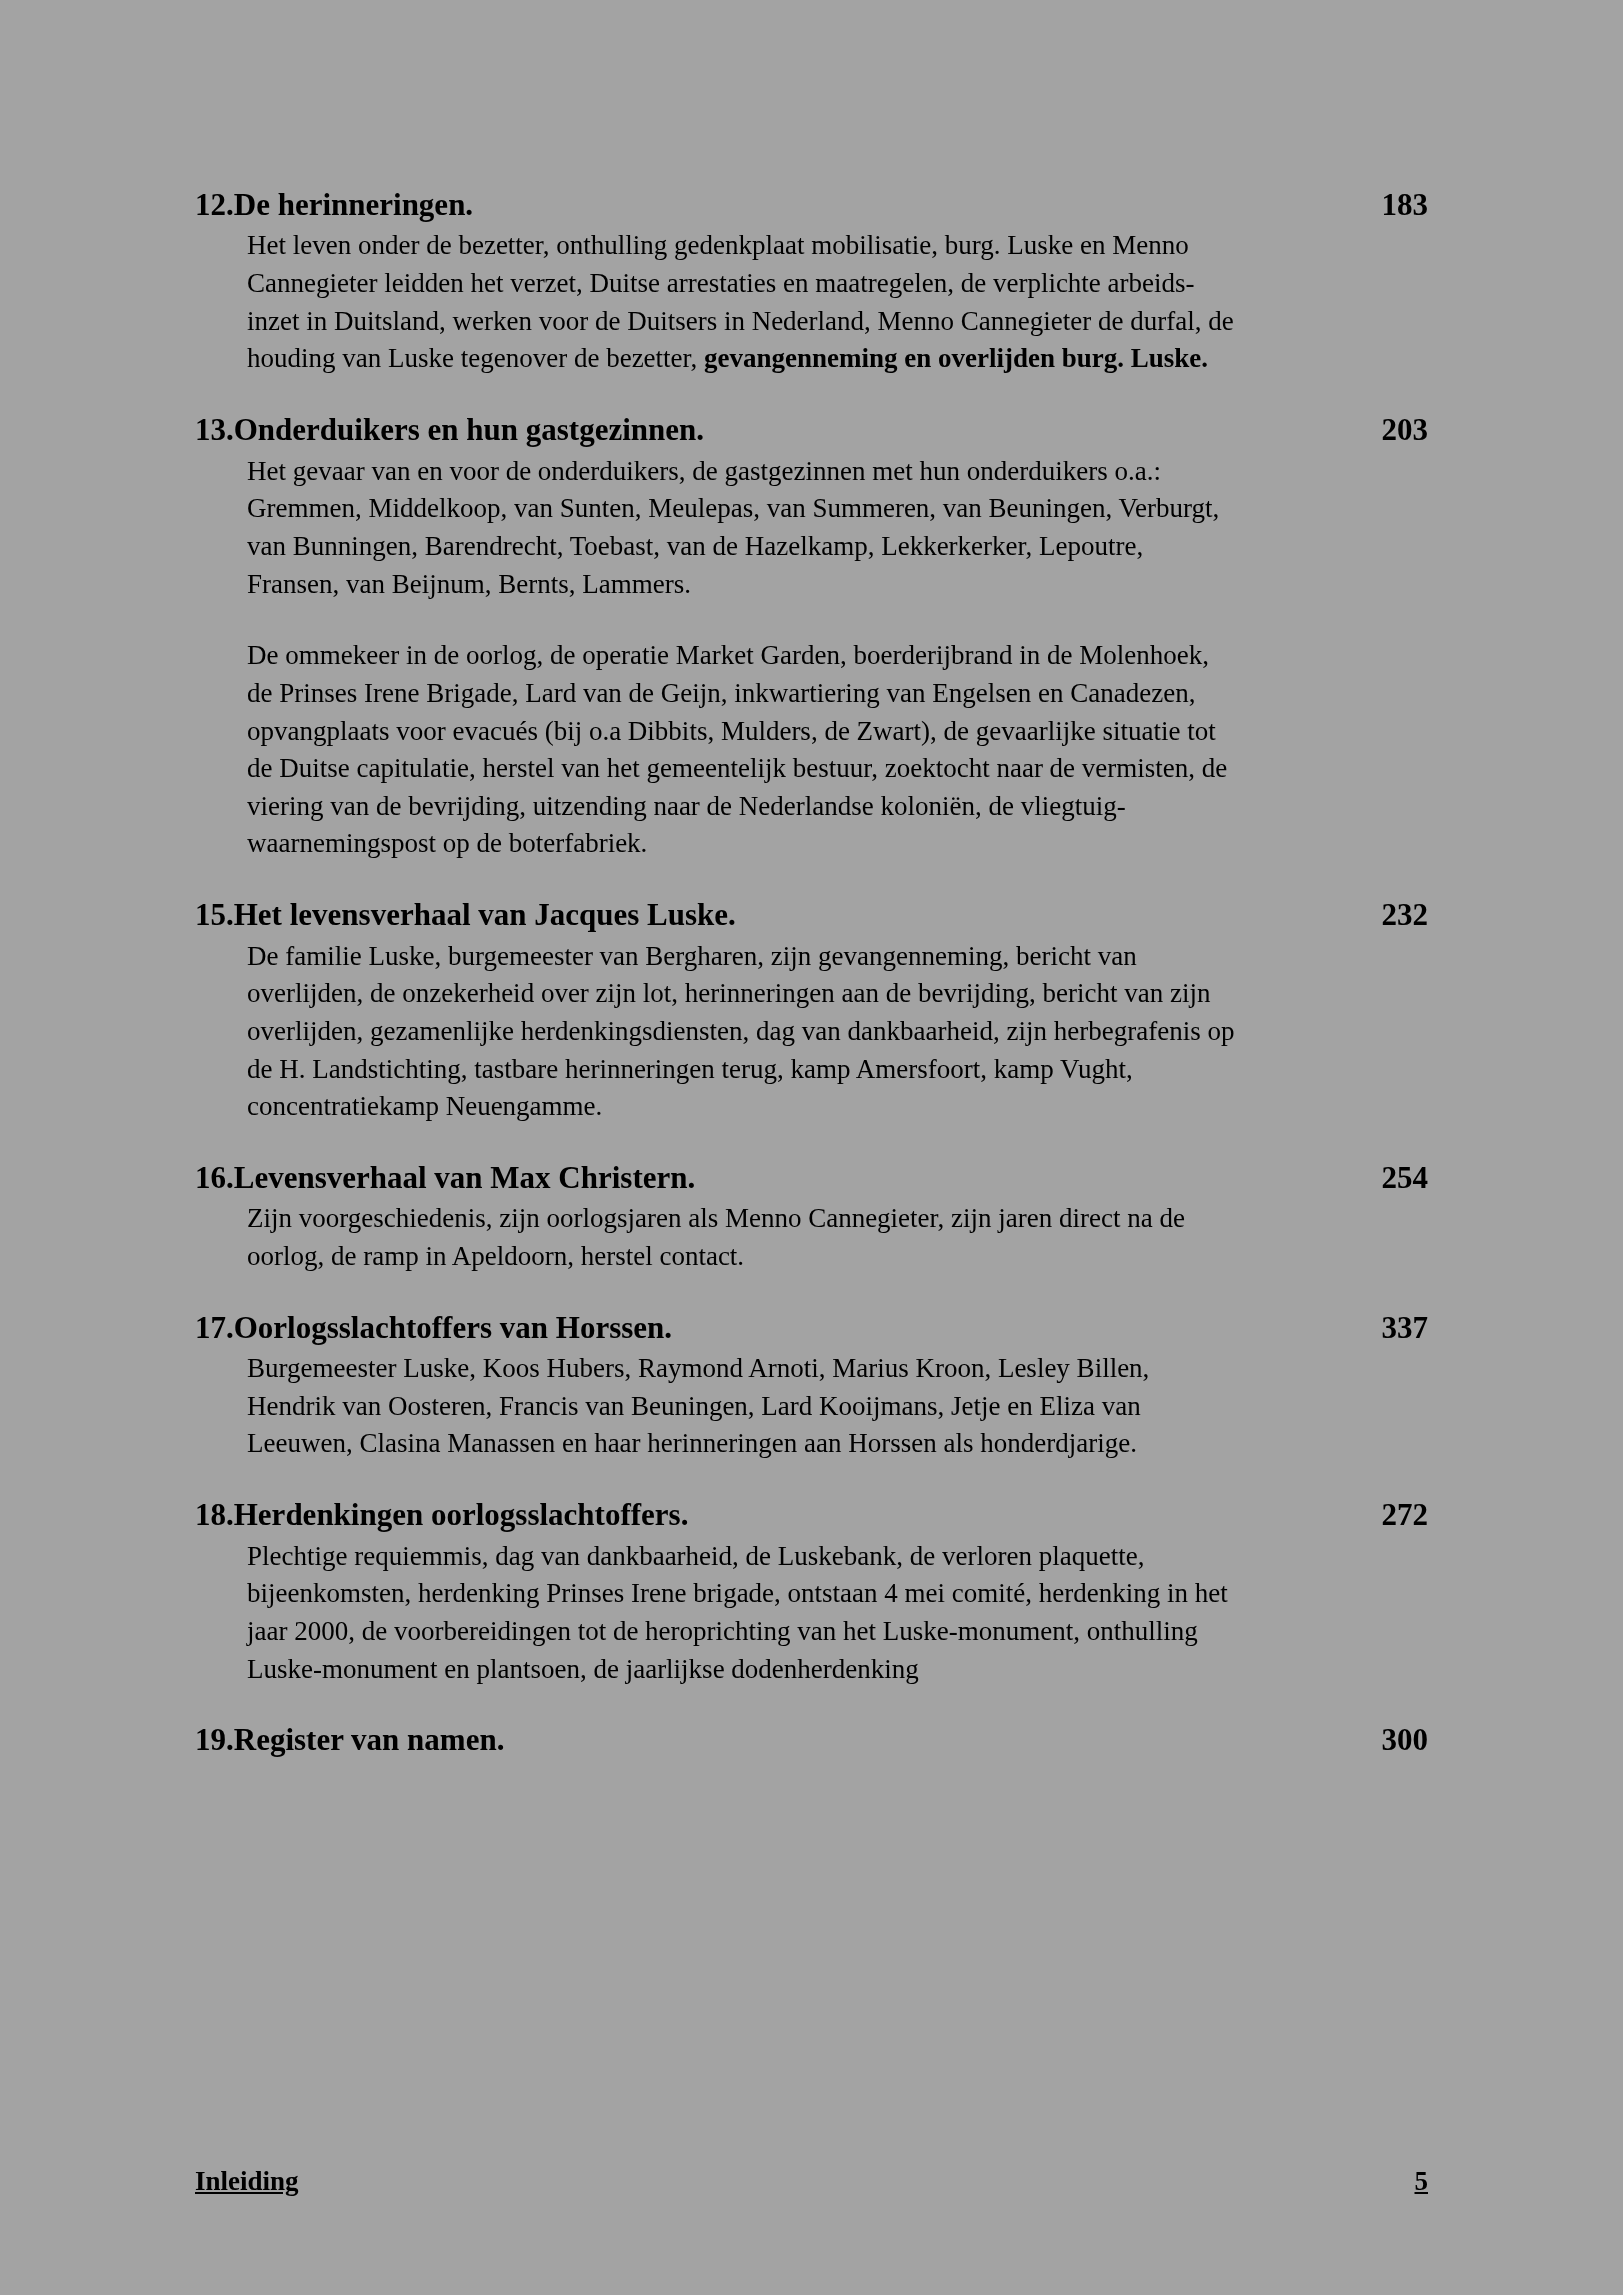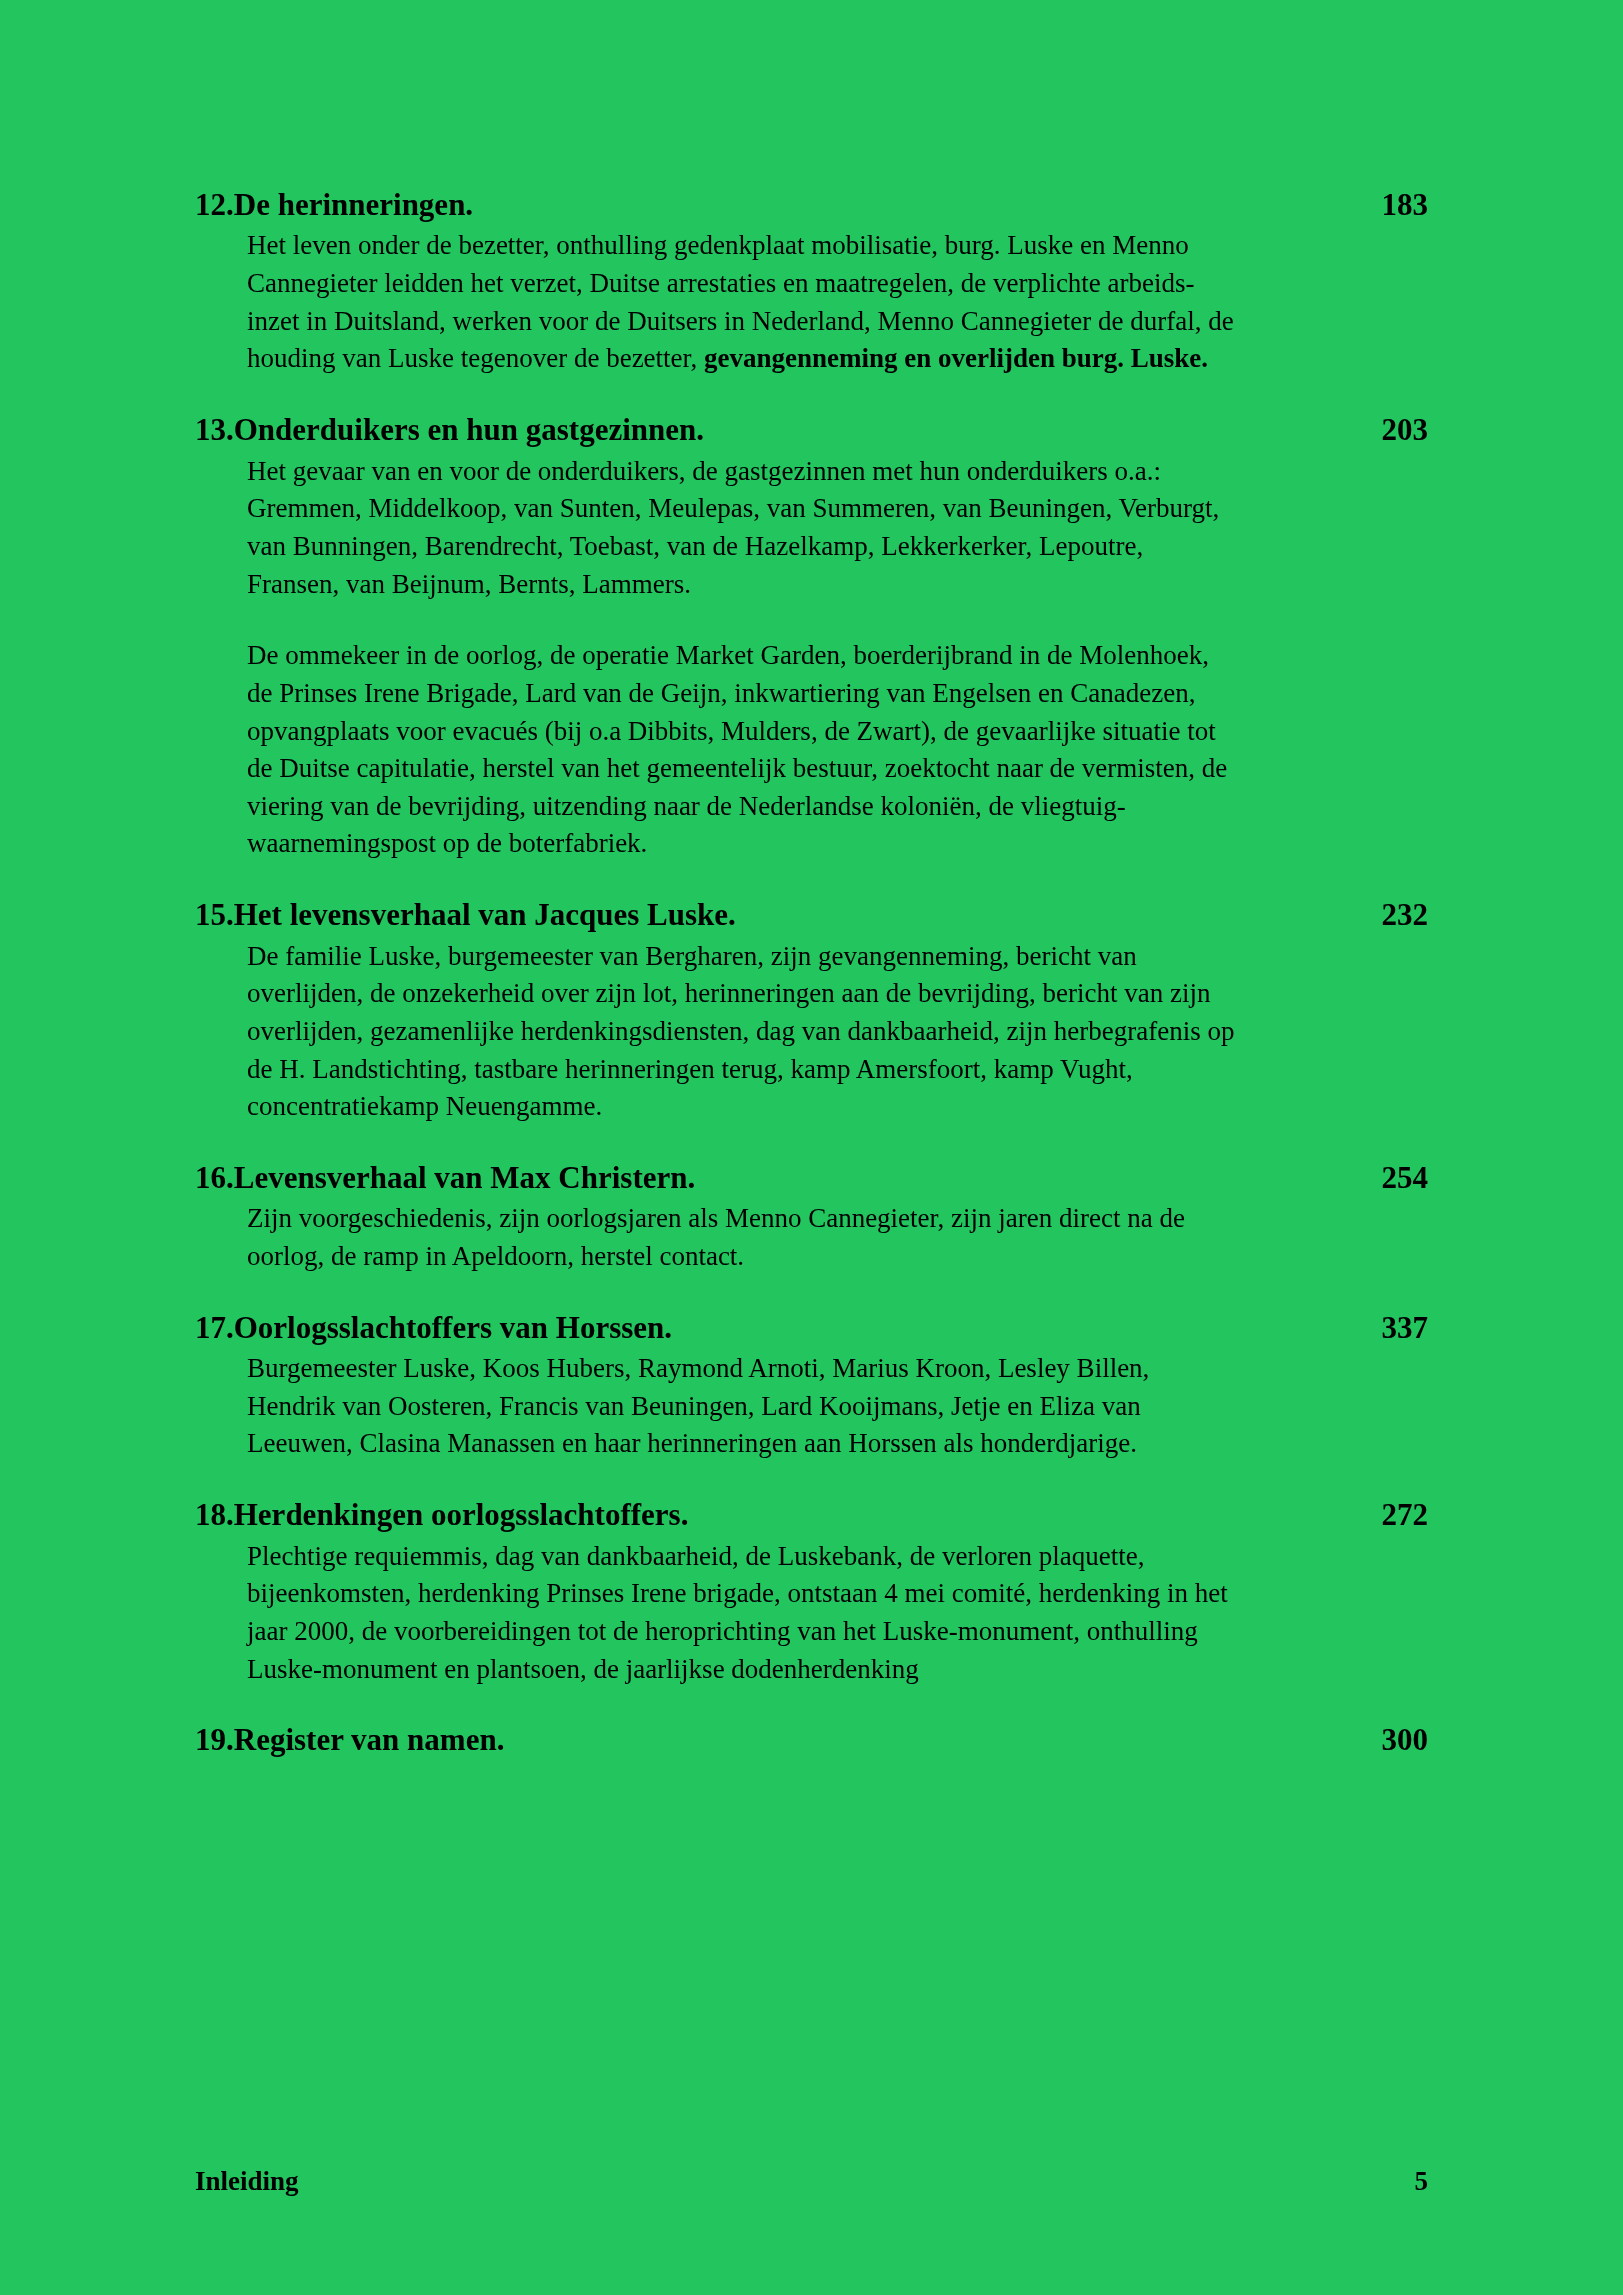--- a/index.html
+++ b/index.html
@@ -8,21 +8,21 @@
     background: #ffffff;
   }
   body {
     font-family: "Liberation Serif", "DejaVu Serif", serif;
     color: #000000;
   }
   .page {
     position: relative;
     width: 1623px;
     height: 2295px;
-    background: #22c55e;
+    background: #a3a3a3;
     overflow: hidden;
     box-sizing: border-box;
     padding-left: 40px;
   }
   .content {
     position: absolute;
     left: 195px;
     top: 187px;
     width: 1233px;
   }
@@ -74,20 +74,21 @@
     top: 2166px;
     width: 1233px;
     display: flex;
     align-items: baseline;
     justify-content: space-between;
     font-weight: bold;
     font-size: 27px;
   }
   .footer-label, .footer-page {
     font-weight: bold;
+    text-decoration: underline;
   }
 </style>
 </head>
 <body>
 
 <div class="page">
 
   <div class="content">
 
     <div class="toc-entry">

